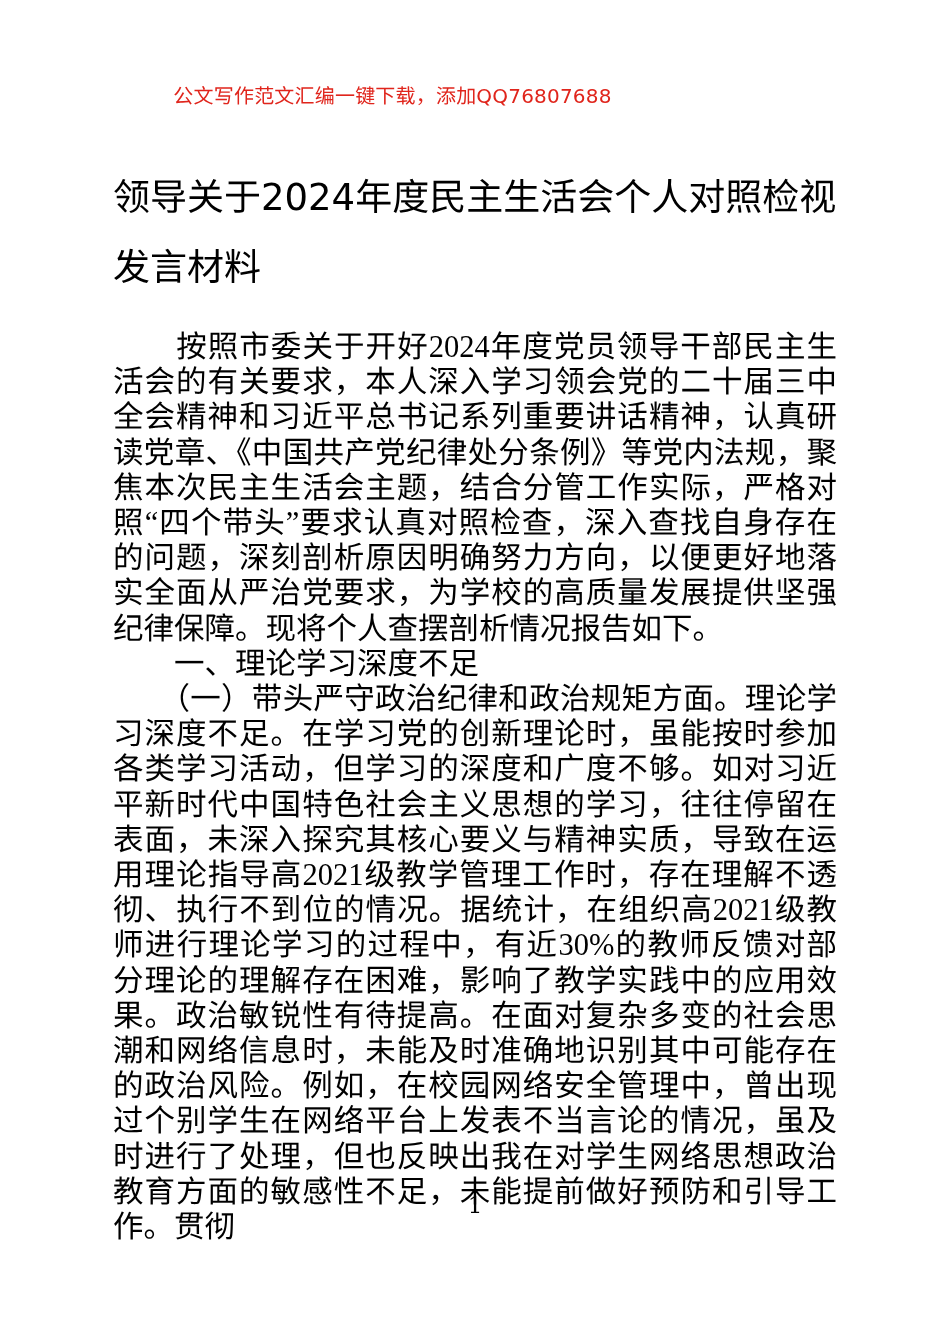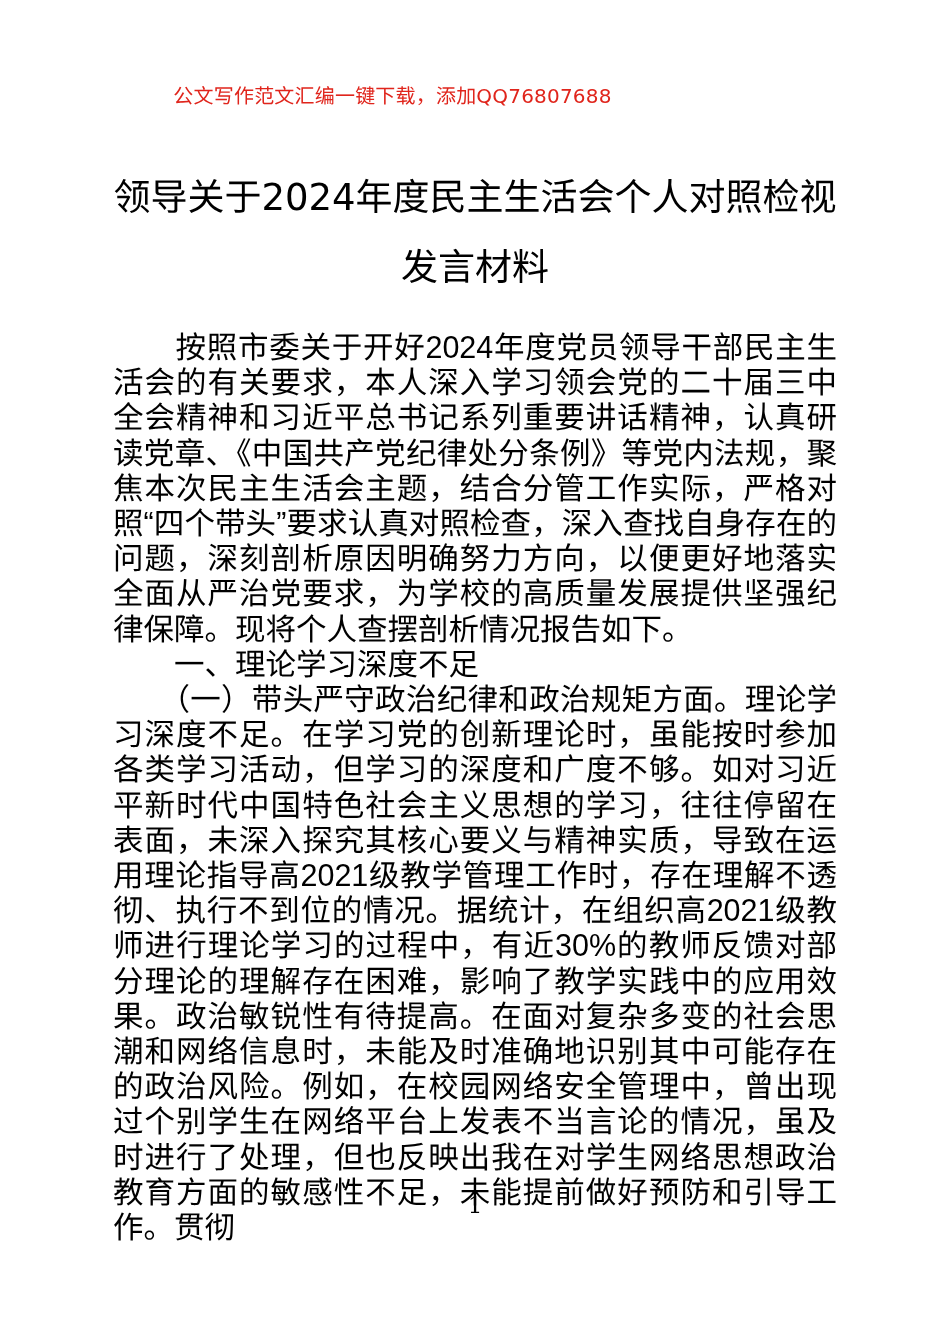--- a/index.html
+++ b/index.html
@@ -39,21 +39,21 @@
     color: #e0251c;
     font-family: "DejaVu Sans", "Liberation Sans", sans-serif;
   }
 
   
   .doc-title {
     position: absolute;
     top: 163px;
     left: 113px;
     width: 724px;
-    text-align: center;
+    text-align: left;
     font-size: 37px;
     line-height: 70px;
     font-weight: 400;
     letter-spacing: 0px;
     font-family: "DejaVu Sans", "Liberation Sans", sans-serif;
   }
 
   
   .body-block {
     position: absolute;
@@ -61,21 +61,21 @@
     left: 113px;
     width: 724px;
   }
   .para {
     font-size: 30.5px;
     line-height: 35.2px;
     text-align: justify;
     text-justify: inter-ideograph;
     margin: 0;
     letter-spacing: 0px;
-    font-family: Liberation Sans, sans-serif;
+    font-family: Liberation Serif, serif;
     white-space: pre-wrap;
     word-break: break-all;
   }
   .para.indent {
     text-indent: 0;
   }
 
   
   .page-number {
     position: absolute;

